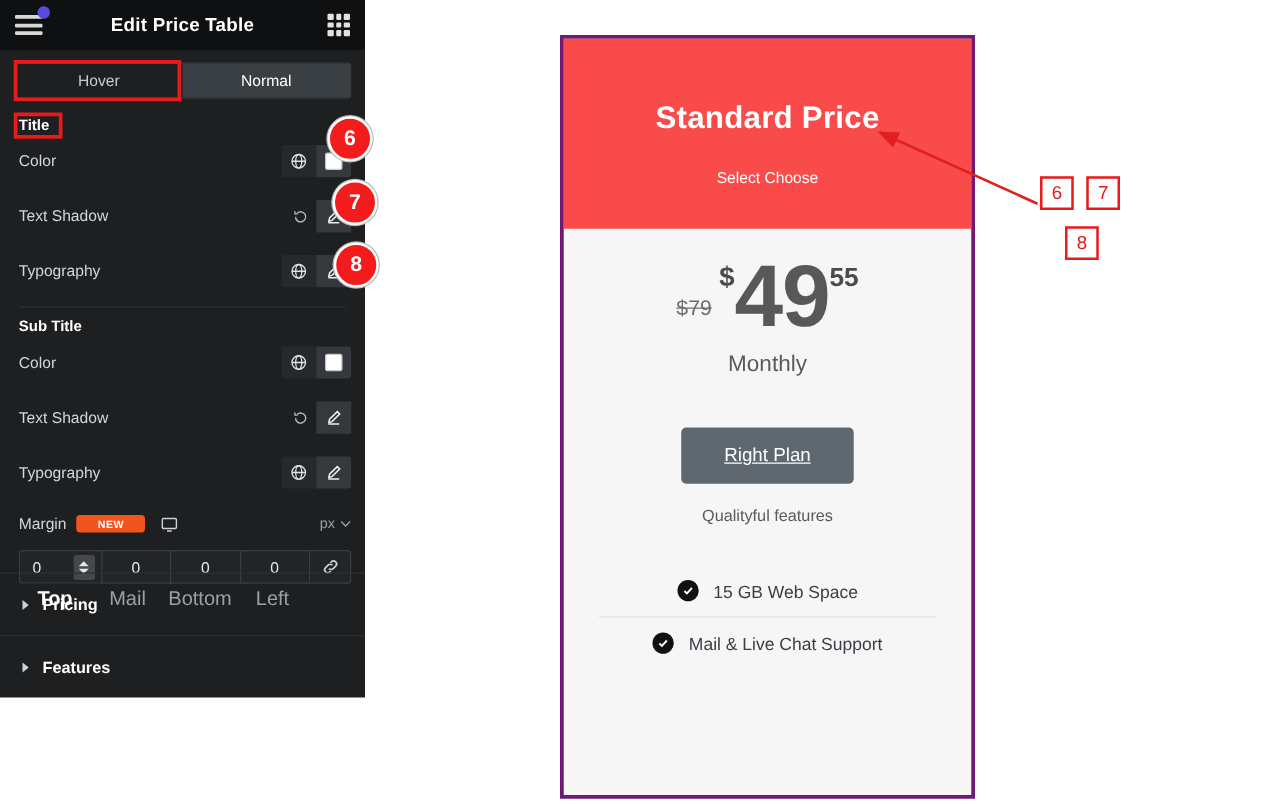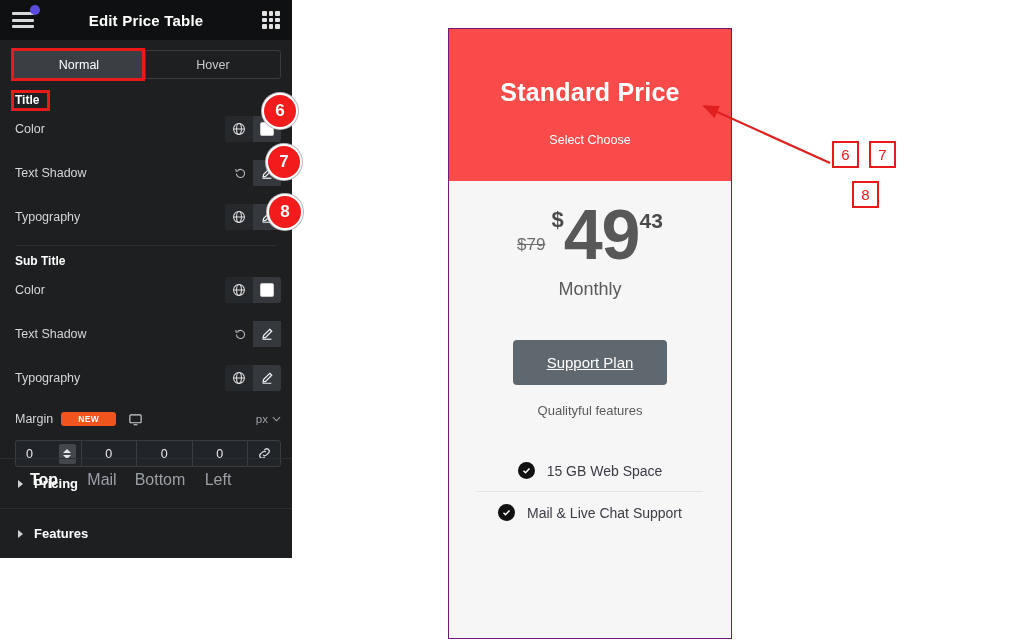--- a/index.html
+++ b/index.html
@@ -152,23 +152,23 @@
     position: absolute; left: 292px; top: 343px;
     width: 16px; height: 47px;
     background: #1d1f21; border-radius: 0 4px 4px 0;
     display: flex; align-items: center; justify-content: center; cursor: pointer;
   }
 
   
   .canvas { position: absolute; left: 292px; top: 0; width: 732px; height: 643px; background: #ffffff; }
   .price-card {
     position: absolute; left: 156px; top: 28px;
-    width: 284px; height: 611px;
+    width: 332px; height: 611px;
     background: #f6f6f6;
-    border: 1px solid #701a75;
+    border: 3px solid #701a75;
   }
   .card-banner {
     background: #fa4b4b; height: 152px;
     display: flex; flex-direction: column; align-items: center; justify-content: center;
     padding-top: 14px;
   }
   .card-title { font-size: 25px; font-weight: bold; color: #ffffff; letter-spacing: .2px; }
   .card-subtitle { font-size: 12.5px; color: #ffffff; margin-top: 26px; }
 
   .price-block { display: flex; align-items: center; justify-content: center; padding-top: 22px; }
@@ -239,22 +239,22 @@
           <span></span>
           <span></span>
           <span></span>
           <span></span>
           <span></span>
       </div>
     </div>
 
     <div class="tabs-wrap">
       <div class="tabs">
+        <div class="tab">Hover</div>
         <div class="tab active">Normal</div>
-        <div class="tab">Hover</div>
       </div>
     </div>
 
     <div style="margin-top:14px;">
       <div class="sec-label">Title</div>
 
       <div class="ctrl-row">
         <span class="ctrl-label">Color</span>
         <span class="ctrl-right">
           <span class="btn-group">
@@ -449,26 +449,26 @@
 
       <div class="card-banner">
         <div class="card-title">Standard Price</div>
         <div class="card-subtitle">Select Choose</div>
       </div>
 
       <div class="price-block">
         <span class="old-price">$79</span>
         <span class="cur">$</span>
         <span class="amount">49</span>
-        <span class="cents">43</span>
+        <span class="cents">55</span>
       </div>
       <div class="period">Monthly</div>
 
       <div class="plan-btn-wrap">
-        <button class="plan-btn">Support Plan</button>
+        <button class="plan-btn">Right Plan</button>
       </div>
       <div class="foot-note">Qualityful features</div>
 
       <div class="features">
         <div class="feature">
           <span class="check">
             <svg width="9" height="9" viewBox="0 0 12 12" fill="none" stroke="#ffffff" stroke-width="2">
                 <polyline points="2,6.4 4.7,9 10,3.2"></polyline>
               </svg>
           </span>

